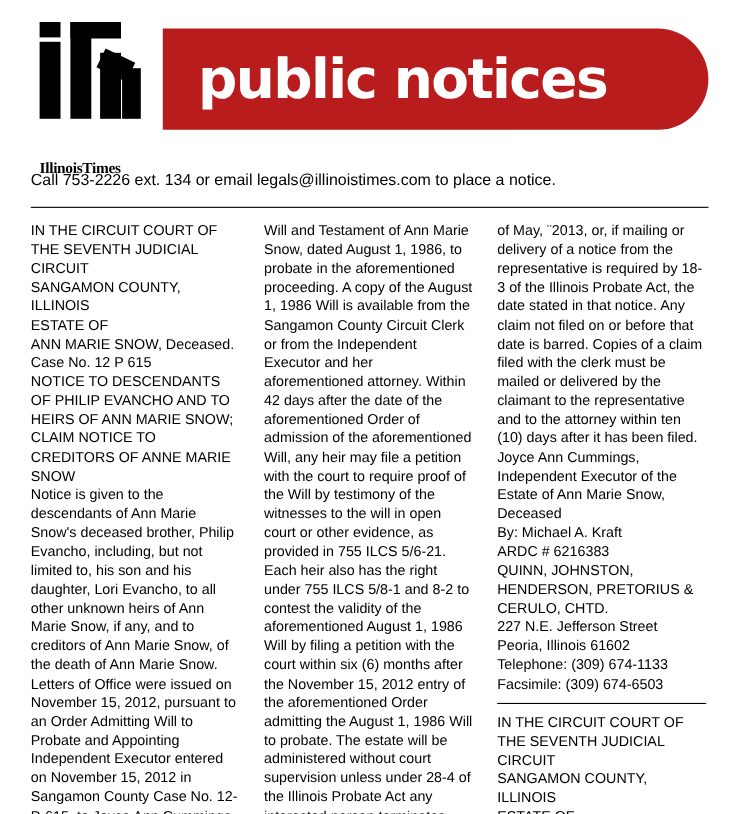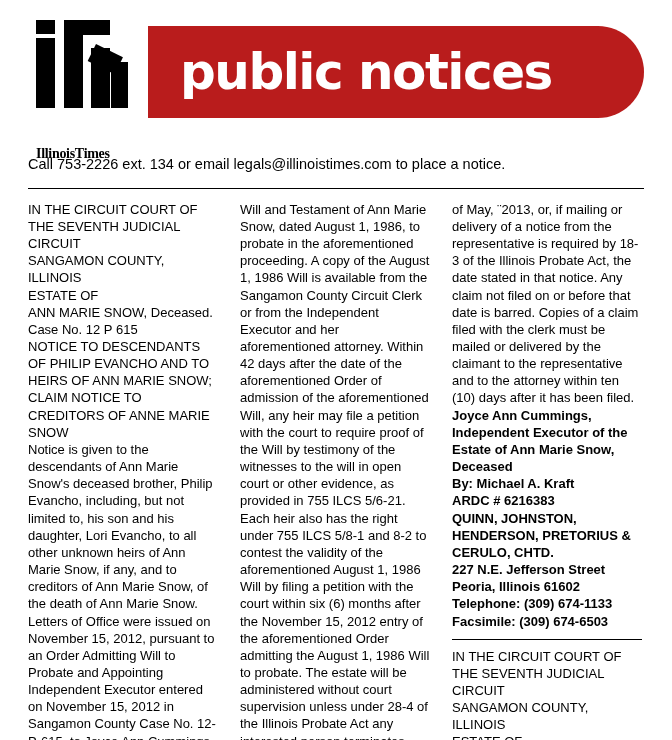--- a/index.html
+++ b/index.html
@@ -204,21 +204,21 @@
 NOTICE TO DESCENDANTS OF PHILIP EVANCHO AND TO HEIRS OF ANN MARIE SNOW; CLAIM NOTICE TO CREDITORS OF ANNE MARIE SNOW</p>
       <p>Notice is given to the descendants of Ann Marie Snow's deceased brother, Philip Evancho, including, but not limited to, his son and his daughter, Lori Evancho, to all other unknown heirs of Ann Marie Snow, if any, and to creditors of Ann Marie Snow, of the death of Ann Marie Snow. Letters of Office were issued on November 15, 2012, pursuant to an Order Admitting Will to Probate and Appointing Independent Executor entered on November 15, 2012 in Sangamon County Case No. 12-P-615, to Joyce Ann Cummings, whose address is P.O. Box 278, Tres Pinos, CA 95075, as Independent Executor, whose attorney of record is Michael A. Kraft, whose address is listed below. This November 15, 2012 Order Admitting Will to Probate and Appointing Independent Executor admitted the Last</p>
     </div>
 
     <div class="col">
       <p>Will and Testament of Ann Marie Snow, dated August 1, 1986, to probate in the aforementioned proceeding.  A copy of the August 1, 1986 Will is available from the Sangamon County Circuit Clerk or from the Independent Executor and her aforementioned attorney. Within 42 days after the date of the aforementioned Order of admission of the aforementioned Will, any heir may file a petition with the court to require proof of the Will by testimony of the witnesses to the will in open court or other evidence, as provided in 755 ILCS 5/6-21.  Each heir also has the right under 755 ILCS 5/8-1 and 8-2 to contest the validity of the aforementioned August 1, 1986 Will by filing a petition with the court within six (6) months after the November 15, 2012 entry of the aforementioned Order admitting the August 1, 1986 Will to probate.  The estate will be administered without court supervision unless under 28-4 of the Illinois Probate Act any interested person terminates independent administration at any time by mailing or delivering a petition to terminate to the Circuit Clerk.  Claims against the estate may be filed in the Circuit Clerkis office, Sangamon County Courthouse, Springfield, Illinois, or with the representative or both on or before the 29th day</p>
     </div>
 
     <div class="col">
       <p>of May, ¨2013, or, if mailing or delivery of a notice from the representative is required by 18-3 of the Illinois Probate Act, the date stated in that notice.  Any claim not filed on or before that date is barred.  Copies of a claim filed with the clerk must be mailed or delivered by the claimant to the representative and to the attorney within ten (10) days after it has been filed.</p>
-      <p style="white-space: pre-line; font-weight: bold;">Joyce Ann Cummings,
+      <p style="white-space: pre-line;">Joyce Ann Cummings,
 Independent Executor of the
 Estate of Ann Marie Snow, Deceased
 By: Michael A. Kraft
 ARDC # 6216383
 QUINN, JOHNSTON, HENDERSON, PRETORIUS &amp; CERULO, CHTD.
 227 N.E. Jefferson Street
 Peoria, Illinois 61602
 Telephone: (309) 674-1133
 Facsimile: (309) 674-6503</p>
       <div class="divider"></div>

